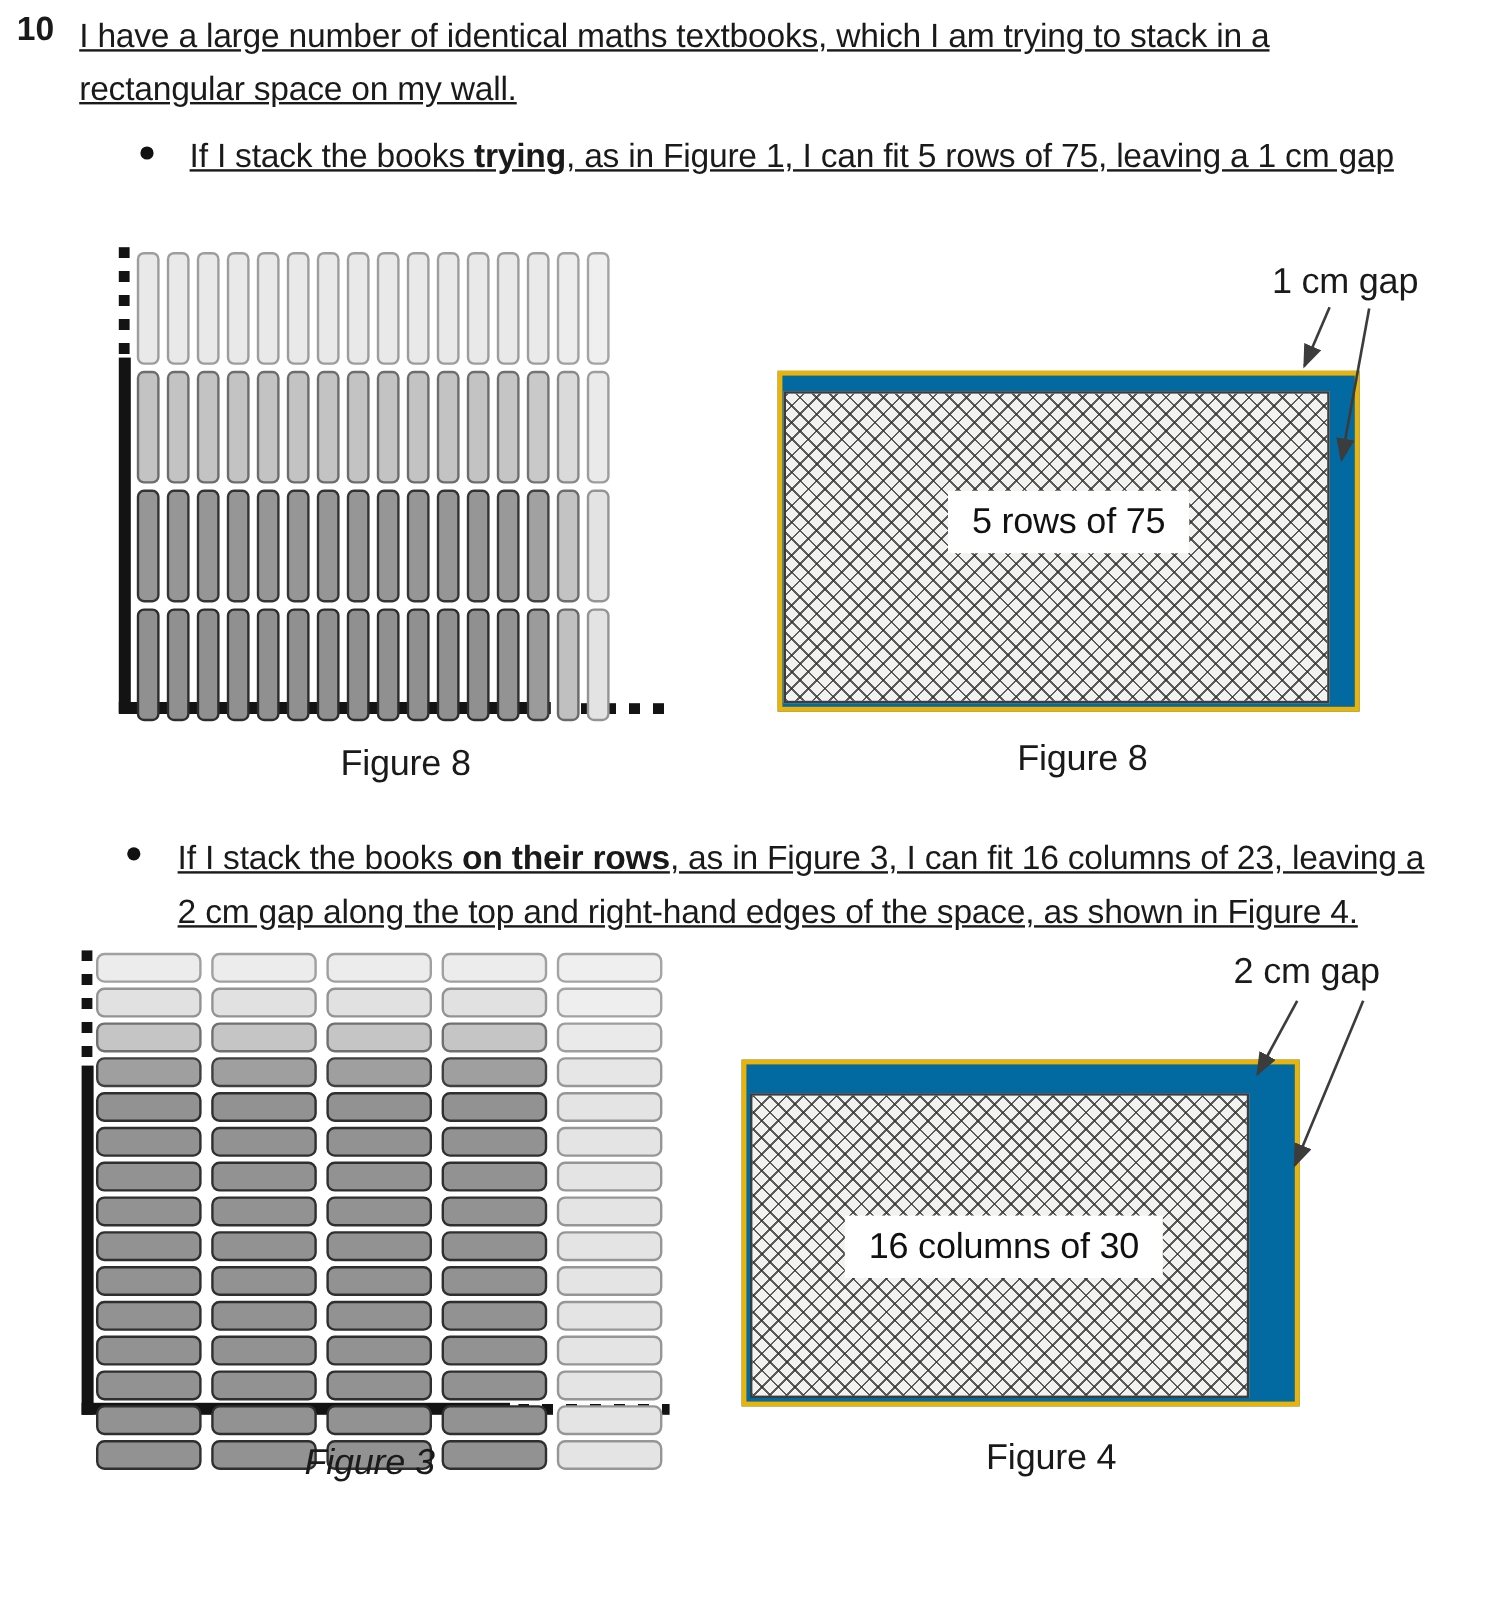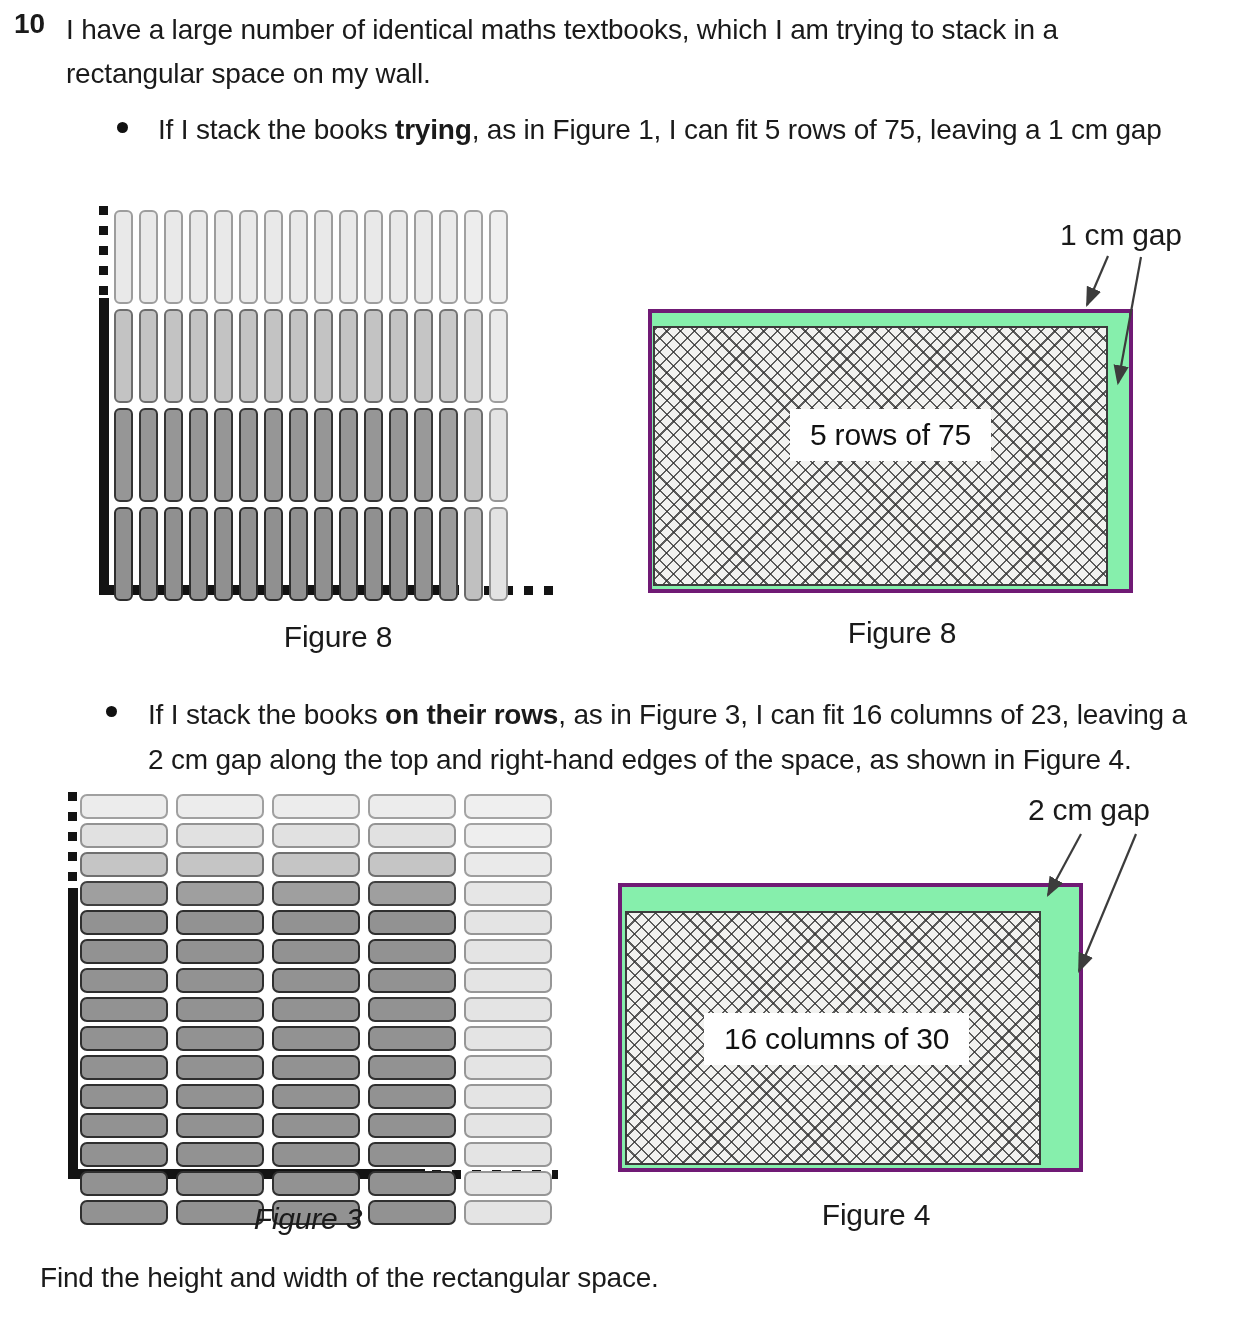--- a/index.html
+++ b/index.html
@@ -1,39 +1,39 @@
 <!DOCTYPE html>
 <html><head>
 <meta charset="utf-8">
 <style>
   html,body{margin:0;padding:0;background:#ffffff;}
   .page{
     position:relative;width:1252px;height:1332px;background:#ffffff;
     font-family:"Liberation Sans", sans-serif;color:#1a1a1a;overflow:hidden;
   }
   .abs{position:absolute;}
-  .body-text{font-size:28px;line-height:44px;letter-spacing:-0.2px;}
+  .body-text{font-size:28px;line-height:44px;letter-spacing:-0.2px;text-decoration:underline;}
   .qnum{font-weight:700;font-size:28px;}
   .bold{font-weight:700;}
   .bullet-dot{width:11px;height:11px;border-radius:50%;background:#111;}
   .caption{font-size:30px;width:160px;text-align:center;letter-spacing:-0.2px;}
   .gap-label{font-size:30px;letter-spacing:-0.2px;}
   .closing{font-size:28px;letter-spacing:-0.2px;}
 
   
   .books{display:grid;}
   .book{border-style:solid;border-width:2px;}
   .book.v{border-radius:6px;}
   .book.h{border-radius:7px;}
   .solid-line{background:#131313;}
   .dash-v{background:repeating-linear-gradient(180deg,#131313 0 9px,transparent 9px 20px);}
   .dash-h{background:repeating-linear-gradient(90deg,#131313 0 9px,transparent 9px 20px);}
 
   
-  .gapfig{border:4px solid #701a75;background:#86efac;}
+  .gapfig{border:4px solid #eab308;background:#0369a1;}
   .hatch{
     position:absolute;
     background-color:#f2f2f0;
     background-image:
       repeating-linear-gradient(45deg,  rgba(50,50,50,.78) 0 1.6px, transparent 1.6px 9.8px),
       repeating-linear-gradient(135deg, rgba(50,50,50,.78) 0 1.6px, transparent 1.6px 9.8px);
     border:2px solid #3c3c3c;
   }
   .fig-label{
     position:absolute;background:#ffffff;font-size:30px;letter-spacing:-0.2px;
@@ -225,21 +225,20 @@
     </div>
   <div class="abs caption" style="left:228px;top:1202px;font-style:italic;">Figure 3</div>
 
   <div class="abs gapfig" style="left:618px;top:883px;width:457px;height:281px;">
     <div class="hatch" style="left:3px;top:24px;right:38px;bottom:3px;"></div>
     <div class="fig-label" style="left:82px;top:126px;">16 columns of 30</div>
   </div>
   <div class="abs gap-label" style="left:1028px;top:793px;">2 cm gap</div>
   <div class="abs caption" style="left:796px;top:1198px;">Figure 4</div>
 
-  <div class="abs closing" style="left:40px;top:1262px;">Find the height and width of the rectangular space.</div>
 
   <svg class="arrows" width="1252" height="1332" viewBox="0 0 1252 1332">
     <defs>
       <marker id="ah" orient="auto" markerWidth="11" markerHeight="9" refX="8" refY="3.5">
         <path d="M0,0 L9,3.5 L0,7 z" fill="#3c3c3c"></path>
       </marker>
     </defs>
     <line x1="1108" y1="256" x2="1087" y2="305" stroke="#3c3c3c" stroke-width="2.2" marker-end="url(#ah)"></line>
     <line x1="1141" y1="257" x2="1118" y2="383" stroke="#3c3c3c" stroke-width="2.2" marker-end="url(#ah)"></line>
     <line x1="1081" y1="834" x2="1048" y2="895" stroke="#3c3c3c" stroke-width="2.2" marker-end="url(#ah)"></line>

